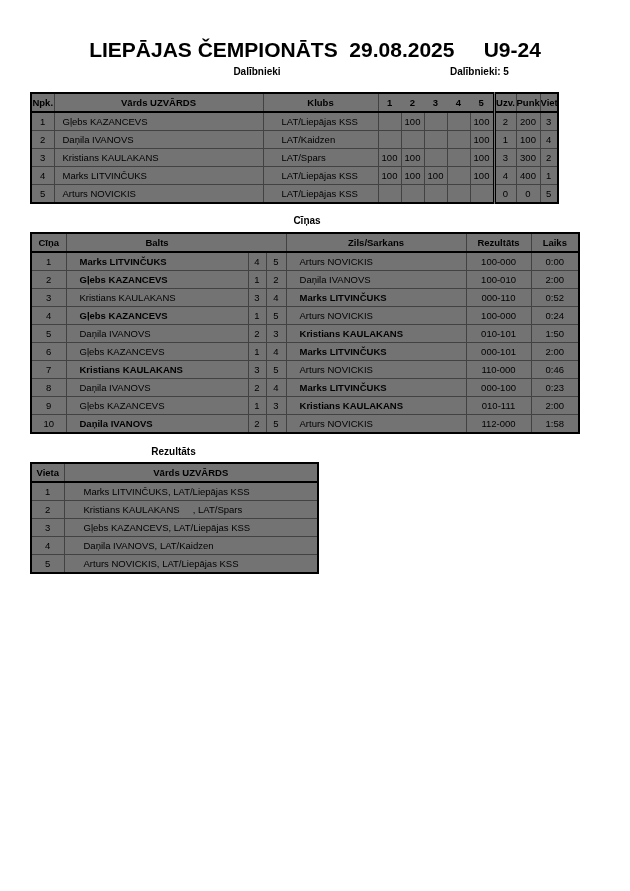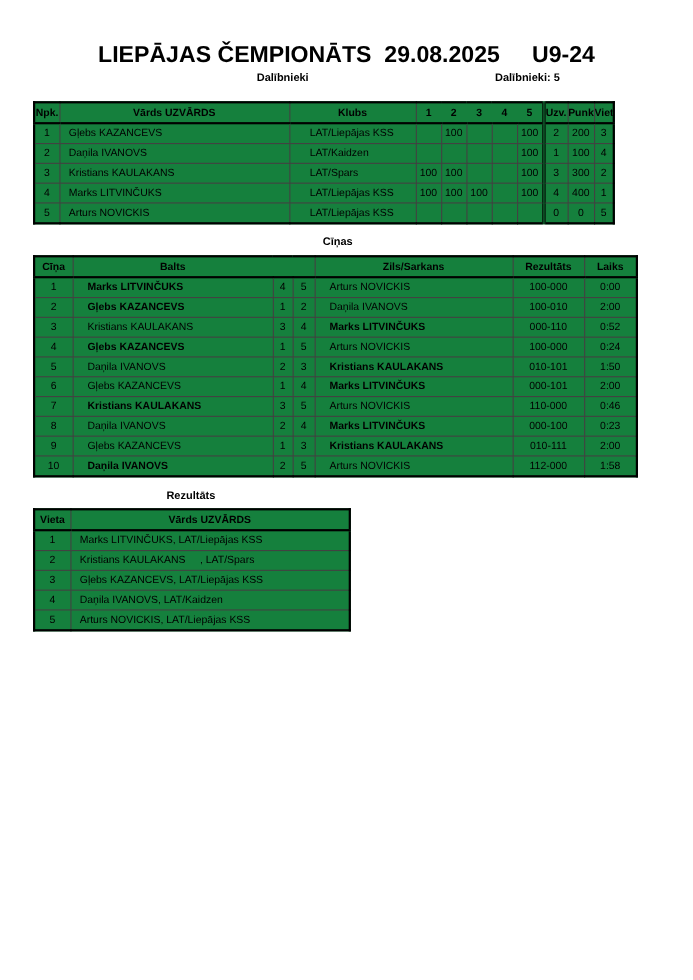--- a/index.html
+++ b/index.html
@@ -6,31 +6,31 @@
   .page{position:relative;width:630px;height:736px;background:#fff;overflow:hidden;
         font-family:"Liberation Sans", sans-serif;color:#000;}
   .title{position:absolute;top:38px;left:0;width:630px;text-align:center;
          font-size:21px;font-weight:bold;white-space:pre;}
   .seclbl{position:absolute;font-size:10px;font-weight:bold;}
   .lbl-participants{top:66px;left:12px;width:490px;text-align:center;}
   .lbl-count{position:absolute;top:66px;left:450px;width:150px;text-align:left;font-size:10px;font-weight:bold;}
   .lbl-fights{top:215px;left:0;width:614px;text-align:center;}
   .lbl-results{top:446px;left:30px;width:287px;text-align:center;}
   table{position:absolute;border-collapse:collapse;table-layout:fixed;
-        border:2px solid #000;background:#15803d;}
+        border:2px solid #000;background:#737373;}
   td,th{border:1px solid #424242;height:17px;line-height:17px;padding:0;
         font-size:9.5px;vertical-align:middle;overflow:hidden;white-space:pre;}
   th{font-weight:bold;text-align:center;}
   tr.head th{border-bottom:2px solid #000;}
   .c{text-align:center;}
   .l{text-align:left;}
   .pl8{padding-left:8px;}
   .pl6{padding-left:18px;}
   .pl13{padding-left:13px;}
-  .pl12{padding-left:8px;}
+  .pl12{padding-left:19px;}
   .b{font-weight:bold;}
   .uzv{border-left:3px double #000;}
   th.nov{border-left:none;border-right:none;}
   #t1{top:92px;left:30px;width:527px;}
   #t2{top:232px;left:30px;width:548px;}
   #t3{top:462px;left:30px;width:287px;}
   th.balts-h{padding-right:38px;}
 </style>
 </head>
 <body>

